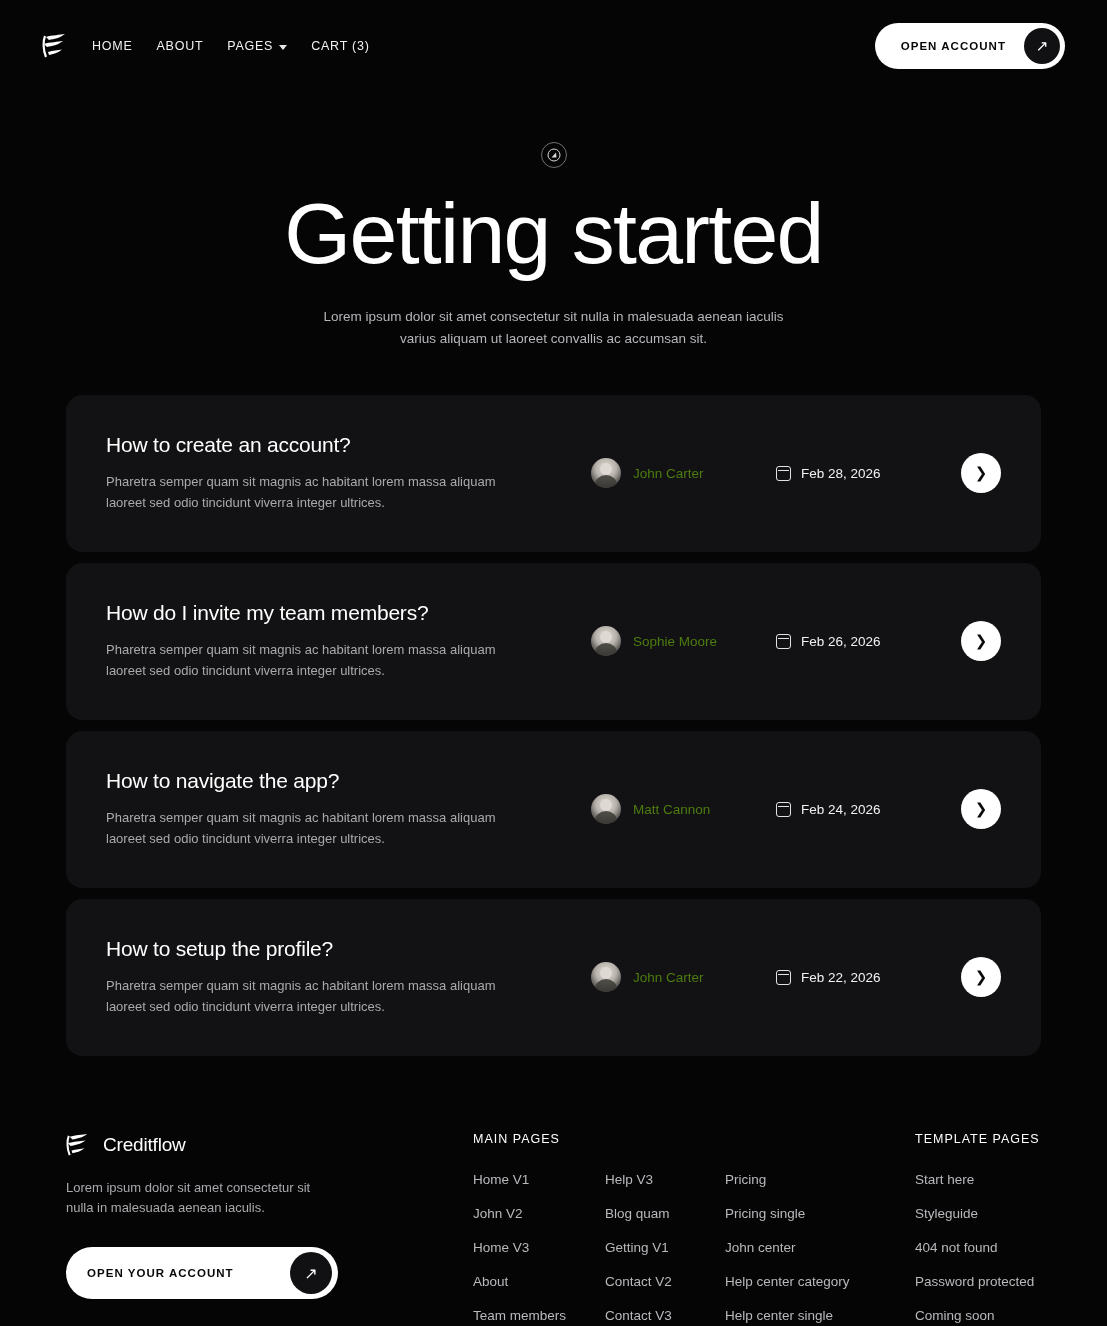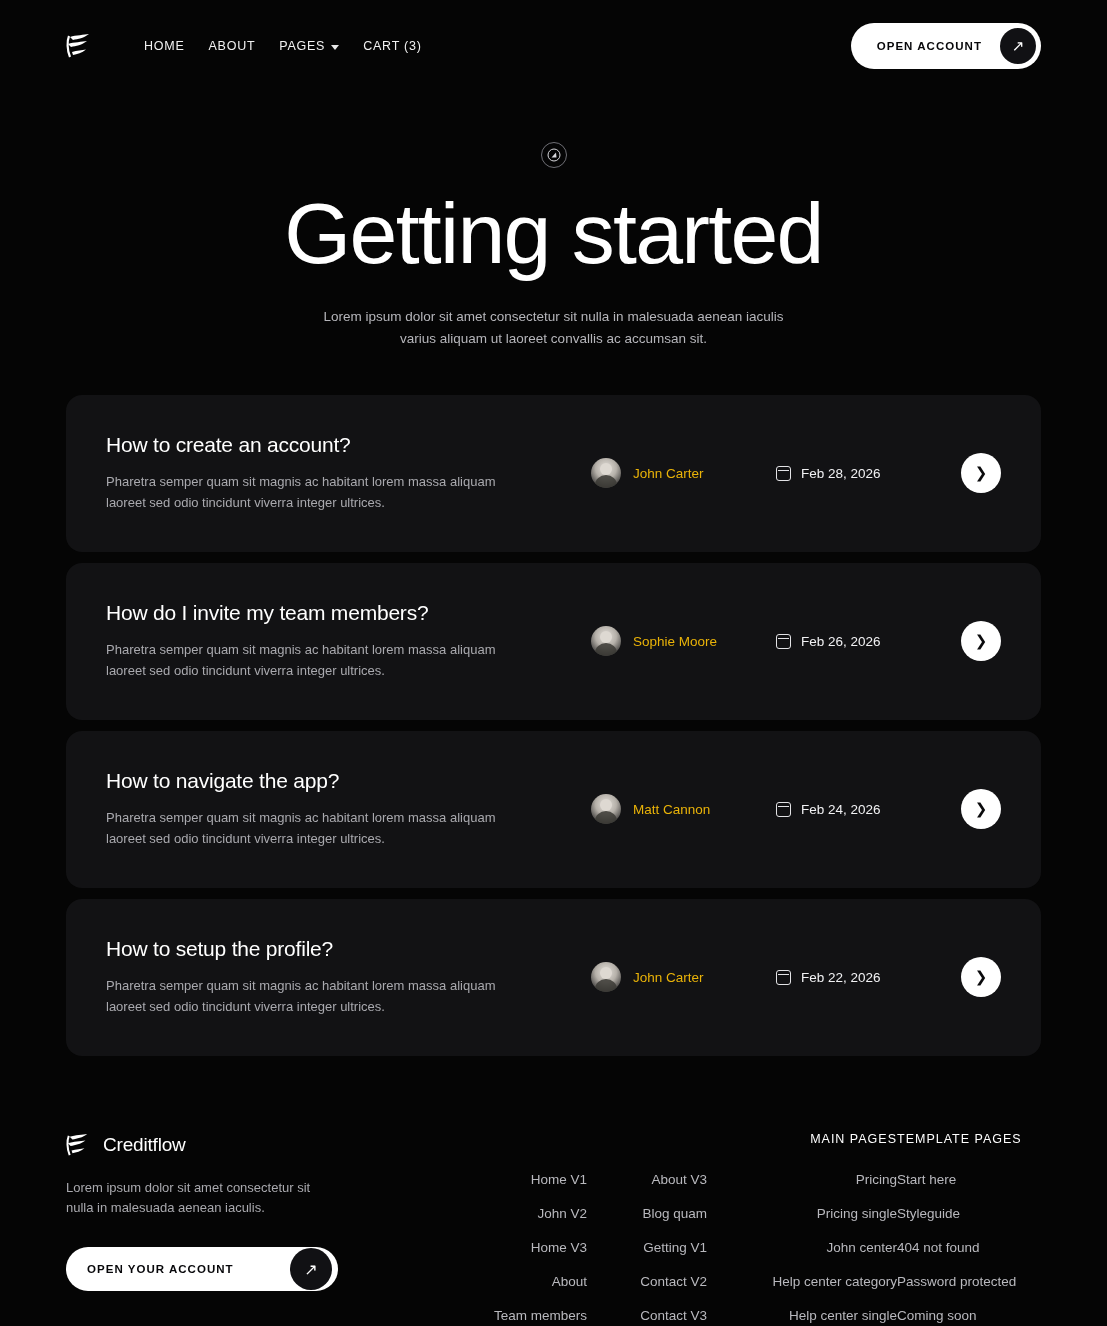--- a/index.html
+++ b/index.html
@@ -11,22 +11,21 @@
     font-family: "Liberation Sans", sans-serif;
     color: #ffffff;
   }
   .page { position: relative; width: 1107px; height: 1326px; background: #050505; }
 
   
   .nav {
     height: 92px;
     display: flex;
     align-items: center;
-    padding: 0 66px;
-    gap: 28px;
+    padding: 0 42px;
   }
   .brand-mark {
     width: 26px; height: 28px;
     position: relative;
     margin-right: 24px;
     flex: 0 0 auto;
   }
   .nav-links { display: flex; align-items: center; gap: 24px; }
   .nav-link {
     font-size: 12.5px;
@@ -147,21 +146,21 @@
   .avatar::before {
     content: "";
     position: absolute;
     left: 50%; top: 16%;
     width: 12px; height: 12px;
     transform: translateX(-50%);
     border-radius: 50%;
     background: #ded9d2;
     z-index: 2;
   }
-  .author-name { font-size: 13.5px; color: #eab308; }
+  .author-name { font-size: 13.5px; color: #4d7c0f; }
   .card-date {
     display: flex; align-items: center; gap: 10px;
     width: 170px;
     flex: 0 0 auto;
   }
   .cal-icon {
     width: 15px; height: 15px;
     border: 1.4px solid #e3e3e6;
     border-radius: 3px;
     position: relative;
@@ -200,21 +199,21 @@
     font-size: 13px;
     line-height: 1.6;
     color: #a9a9ae;
     width: 270px;
   }
   .f-cta {
     margin-top: 28px;
     background: #ffffff;
     color: #07070a;
     border-radius: 999px;
-    height: 44px;
+    height: 52px;
     width: 272px;
     display: flex;
     align-items: center;
     padding: 0 6px 0 21px;
     cursor: pointer;
     gap: 12px;
   }
   .f-cta-label {
     font-size: 11.5px;
     letter-spacing: .09em;
@@ -223,21 +222,21 @@
   }
   .f-cta .cta-circle { margin-left: auto; width: 42px; height: 42px; font-size: 16px; }
 
   .f-col-head {
     font-size: 12.5px;
     letter-spacing: .08em;
     text-transform: uppercase;
     color: #ffffff;
     margin-bottom: 26px;
   }
-  .f-main { margin-left: 51px; flex: 1 1 auto; text-align: right; }
+  .f-main { margin-left: 69px; flex: 1 1 auto; }
   .f-lists { display: flex; }
   .f-list { display: flex; flex-direction: column; gap: 19px; }
   .f-list.c1 { width: 132px; }
   .f-list.c2 { width: 120px; }
   .f-list.c3 { width: 190px; }
   .f-link {
     font-size: 13.5px;
     color: #b9b9be;
     cursor: pointer;
     white-space: nowrap;
@@ -388,21 +387,21 @@
       <div class="f-lists">
         <div class="f-list c1">
           <span class="f-link">Home V1</span>
           <span class="f-link">John V2</span>
           <span class="f-link">Home V3</span>
           <span class="f-link">About</span>
           <span class="f-link">Team members</span>
 
         </div>
         <div class="f-list c2">
-          <span class="f-link">About V3</span>
+          <span class="f-link">Help V3</span>
           <span class="f-link">Blog quam</span>
           <span class="f-link">Getting V1</span>
           <span class="f-link">Contact V2</span>
           <span class="f-link">Contact V3</span>
 
         </div>
         <div class="f-list c3">
           <span class="f-link">Pricing</span>
           <span class="f-link">Pricing single</span>
           <span class="f-link">John center</span>

